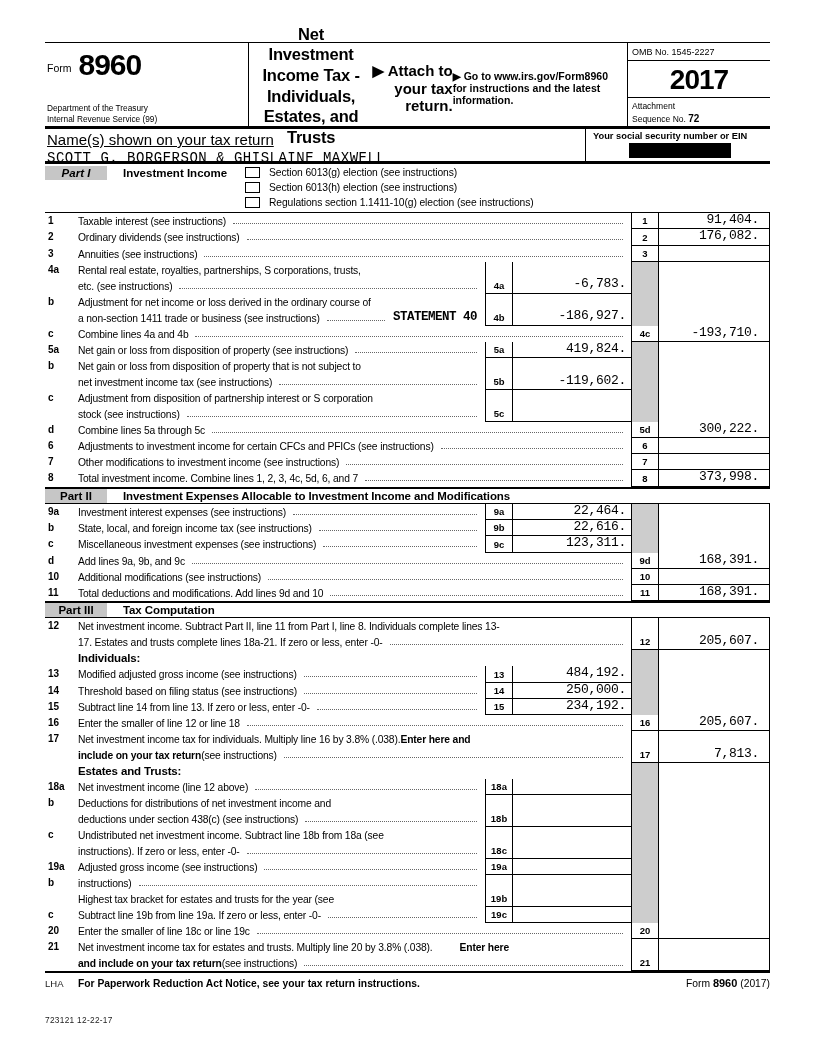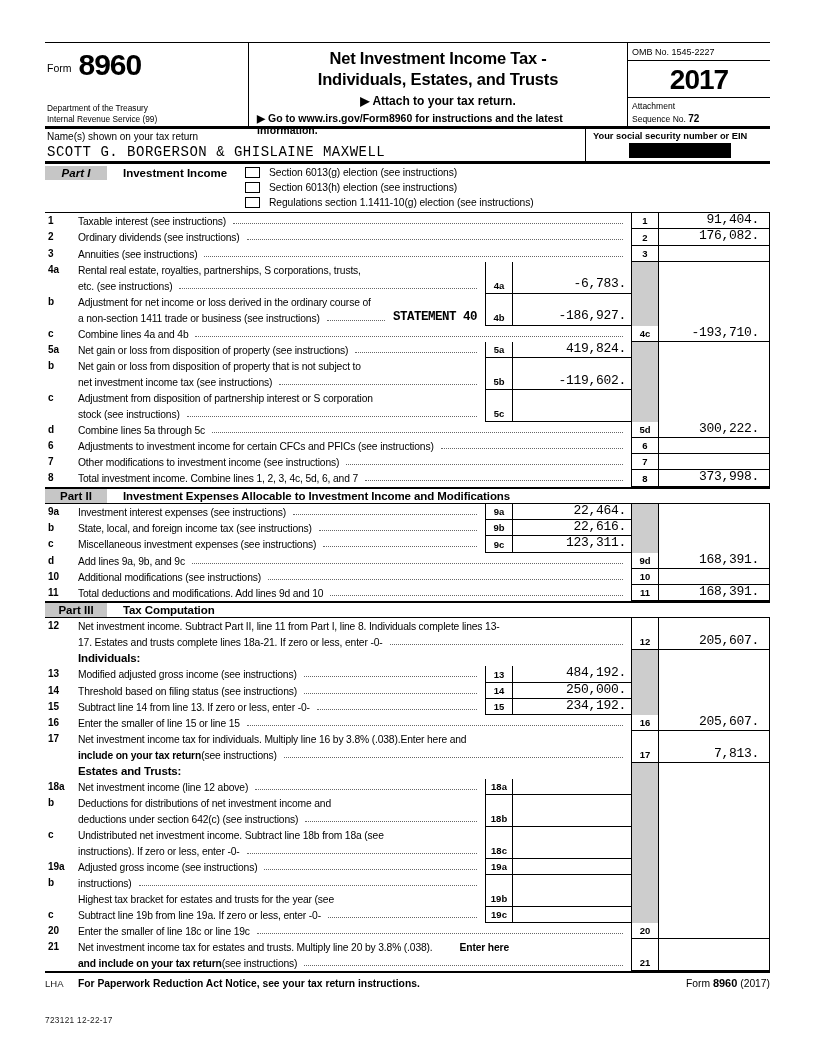--- a/index.html
+++ b/index.html
@@ -9,34 +9,34 @@
   }
   .page { padding: 42px 46px 0 45px; }
 
   
   .header { display: flex; border-top: 1px solid #000; border-bottom: 3px solid #000; height: 87px; }
   .h-left { width: 204px; border-right: 1px solid #000; padding: 3px 6px 2px 2px; display: flex; flex-direction: column; }
   .h-form-line { display: flex; align-items: flex-end; gap: 7px; margin-top: 6px; }
   .h-form-word { font-size: 10.5px; padding-bottom: 4px; }
   .h-form-num { font-size: 30px; font-weight: bold; letter-spacing: -1px; line-height: 0.85; }
   .h-dept { margin-top: auto; font-size: 8.3px; line-height: 1.25; }
-  .h-center { flex: 1; border-right: 1px solid #000; display: flex; flex-direction: column; align-items: center; padding: 5px 8px 3px; }
+  .h-center { flex: 1; border-right: 1px solid #000; display: flex; align-items: center; padding: 5px 8px 3px; }
   .h-title { font-size: 16.5px; font-weight: bold; text-align: center; line-height: 1.25; letter-spacing: -0.2px; }
-  .h-attach { font-size: 12px; font-weight: bold; margin-top: 5px; }
+  .h-attach { font-size: 15px; font-weight: bold; margin-top: 5px; text-align: right; }
   .h-goto { font-size: 10.5px; font-weight: bold; margin-top: 4px; }
   .h-right { width: 142px; display: flex; flex-direction: column; }
   .h-omb { font-size: 9px; padding: 4px 4px 3px; border-bottom: 1px solid #000; }
   .h-year { font-size: 28px; font-weight: bold; text-align: center; padding: 3px 0 1px; border-bottom: 1px solid #000; letter-spacing: -1px; }
   .h-seq { font-size: 8.5px; padding: 3px 4px; line-height: 1.3; }
   .h-seq b { font-size: 10px; }
 
   
   .namerow { display: flex; border-bottom: 3px solid #000; height: 35px; }
   .n-left { flex: 1; padding: 2px 4px 1px 2px; display: flex; flex-direction: column; }
-  .n-label { font-size: 10px; }
+  .n-label { font-size: 15px; text-decoration: underline; }
   .n-value { font-family: "Liberation Mono", "DejaVu Sans Mono", monospace; font-size: 14px; letter-spacing: 0.5px; margin-top: 2px; }
   .n-right { width: 185px; border-left: 1px solid #000; padding: 2px 2px 1px 7px; }
   .s-label { font-size: 9.3px; font-weight: bold; white-space: nowrap; }
   .ssn-box { width: 102px; height: 15px; background: #000; margin: 2px 0 0 36px; }
 
   
   .part1 { border-bottom: 1px solid #000; padding: 1px 0 2px; }
   .p1row { display: flex; align-items: center; height: 15px; }
   .p1label { width: 62px; background: #c6c6c6; font-weight: bold; font-size: 11.5px; text-align: center; padding: 1px 0; font-style: italic; }
   .p1title { font-weight: bold; font-size: 11.5px; margin-left: 16px; width: 122px; }
@@ -467,33 +467,33 @@
           <div class="mb-num">15</div>
           <div class="mb-amt mono-val">234,192.</div>
         </div>
         <div class="c-rnum gray"></div>
         <div class="c-ramt"></div>
       </div>
       <div class="frow">
         <div class="c-num">16</div>
         <div class="c-desc">
           <div class="dline last">
-            <span>Enter the smaller of line 15 or line 15</span>
+            <span>Enter the smaller of line 12 or line 18</span>
             <div class="leader"></div>
           </div>
         </div>
         <div class="c-rnum val">16</div>
         <div class="c-ramt val mono-val">205,607.</div>
       </div>
       <div class="frow">
         <div class="c-num">17</div>
         <div class="c-desc">
           <div class="dline">
             <span>Net investment income tax for individuals. Multiply line 16 by 3.8% (.038). </span>
-            <span style="font-weight: normal;">Enter here and</span>
+            <span style="font-weight: bold;">Enter here and</span>
           </div>
           <div class="dline last">
             <span style="font-weight: bold;">include on your tax return</span>
             <span> (see instructions)</span>
             <div class="leader"></div>
           </div>
         </div>
         <div class="c-rnum val">17</div>
         <div class="c-ramt val mono-val">7,813.</div>
       </div>
@@ -518,21 +518,21 @@
         <div class="c-rnum gray"></div>
         <div class="c-ramt"></div>
       </div>
       <div class="frow">
         <div class="c-num">b</div>
         <div class="c-desc">
           <div class="dline">
             <span>Deductions for distributions of net investment income and</span>
           </div>
           <div class="dline last">
-            <span>deductions under section 642(c) (see instructions)</span>
+            <span>deductions under section 438(c) (see instructions)</span>
             <div class="leader"></div>
           </div>
         </div>
         <div class="c-mid">
           <div class="mb-num">18b</div>
           <div class="mb-amt mono-val"></div>
         </div>
         <div class="c-rnum gray"></div>
         <div class="c-ramt"></div>
       </div>

